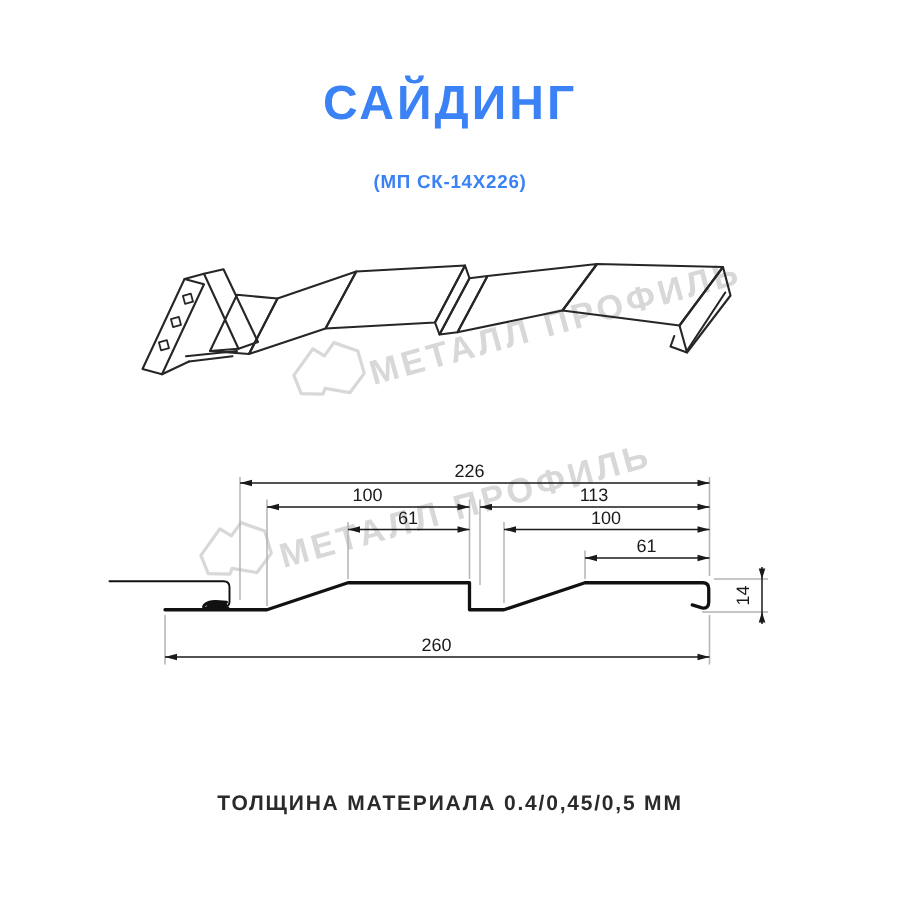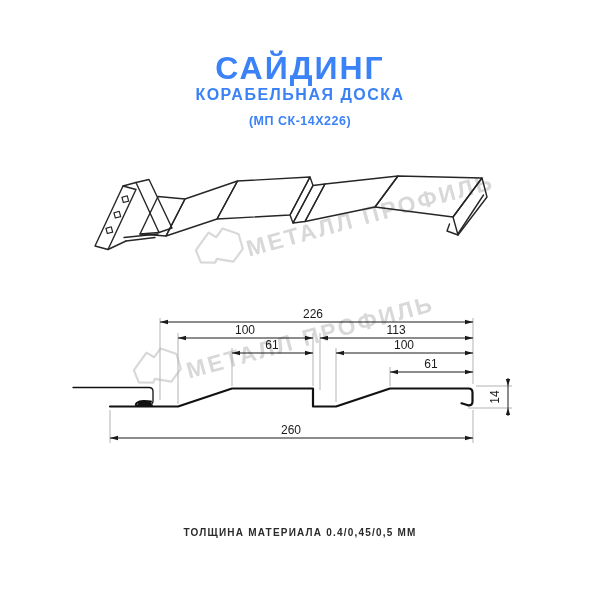--- a/index.html
+++ b/index.html
@@ -3,35 +3,34 @@
 <meta charset="utf-8">
 <style>
   html,body{margin:0;padding:0;background:#ffffff;}
   #page{position:relative;width:600px;height:600px;background:#fff;overflow:hidden;
         font-family:"Liberation Sans", sans-serif;}
   .hdr{position:absolute;left:0;width:600px;text-align:center;color:#3b82f6;}
   #title{top:50px;font-size:32px;font-weight:bold;letter-spacing:2px;}
   #subtitle{top:86px;font-size:16px;font-weight:bold;letter-spacing:1.5px;}
   #model{top:114px;font-size:12.5px;font-weight:bold;letter-spacing:0.5px;}
   #footer{position:absolute;left:0;top:527px;width:600px;text-align:center;
-          color:#2a2a2a;font-size:10px;font-weight:bold;letter-spacing:1.2px;}
+          color:#2a2a2a;font-size:14px;font-weight:bold;letter-spacing:1.2px;}
   .wm{position:absolute;z-index:1;color:#d8d8d8;white-space:nowrap;
       font-weight:bold;font-size:23px;letter-spacing:2.5px;
       transform:rotate(-15.5deg);transform-origin:left center;}
   .wm-logo{position:absolute;z-index:1;transform:rotate(-6deg);}
   #art{position:absolute;left:0;top:0;z-index:2;}
   text.dim{font-family:"Liberation Sans",sans-serif;font-size:12px;fill:#1a1a1a;}
 </style>
 </head>
 <body>
 
 <div id="page">
 
   <div id="title" class="hdr">САЙДИНГ</div>
-  <div id="subtitle" class="hdr">КОРАБЕЛЬНАЯ ДОСКА</div>
   <div id="model" class="hdr">(МП СК-14Х226)</div>
 
   <svg class="wm-logo" style="left:192px;top:226px" width="54" height="40" viewBox="0 0 60 44">
     <path d="M4,24 L20,6 L28,12 L36,3 L53,11 L56,28 L44,41 L26,36 L24,40 L8,38 Z" fill="none" stroke="#d8d8d8" stroke-width="2.4" stroke-linejoin="round"></path>
   </svg>
   <div class="wm" style="left:247px;top:236px">МЕТАЛЛ ПРОФИЛЬ</div>
 
   <svg class="wm-logo" style="left:130px;top:346px" width="54" height="40" viewBox="0 0 60 44">
     <path d="M4,24 L20,6 L28,12 L36,3 L53,11 L56,28 L44,41 L26,36 L24,40 L8,38 Z" fill="none" stroke="#d8d8d8" stroke-width="2.4" stroke-linejoin="round"></path>
   </svg>

